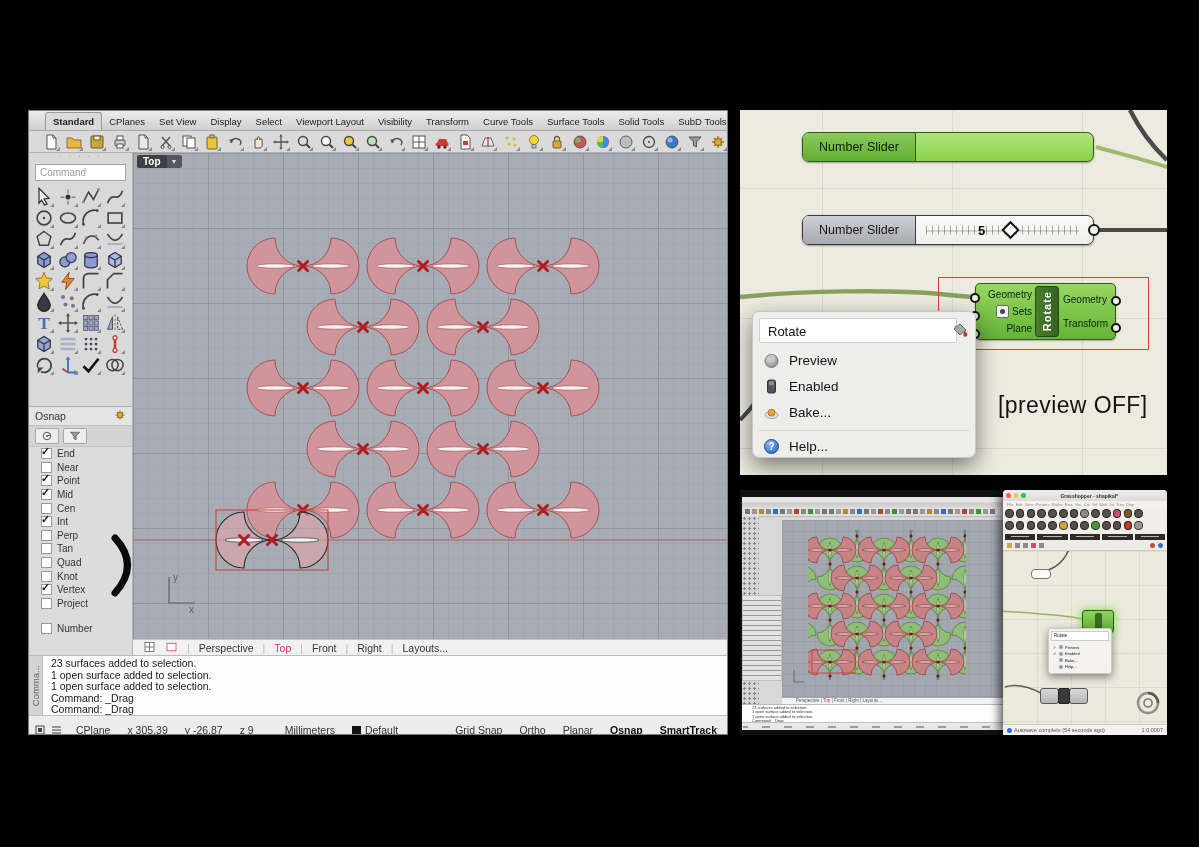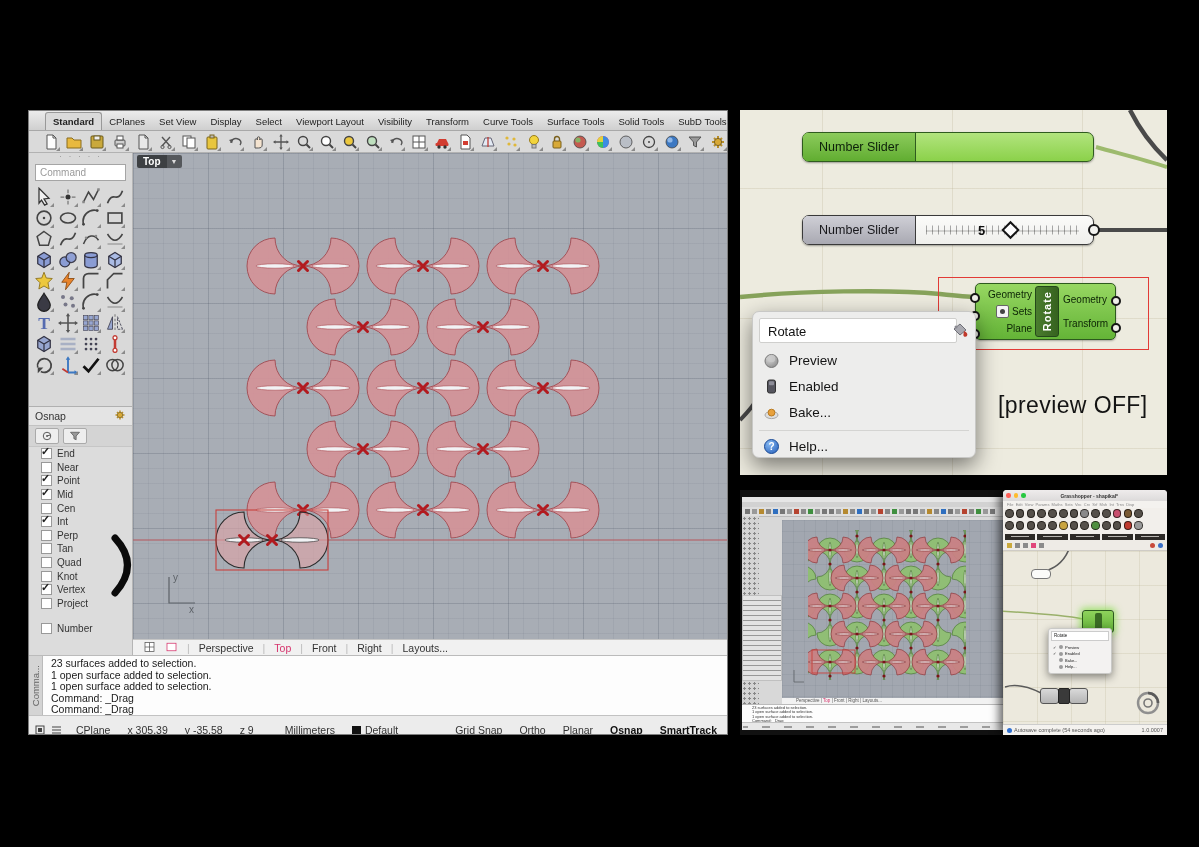--- a/index.html
+++ b/index.html
@@ -699,21 +699,21 @@
         <svg width="11" height="11">
             <rect x="1" y="1" width="8" height="8" fill="none" stroke="#444"></rect>
             <rect x="3" y="3" width="4" height="4" fill="#444"></rect>
           </svg>
         <svg width="11" height="11">
             <path d="M1 2h9M1 5h9M1 8h9" stroke="#444" stroke-width="1.2"></path>
           </svg>
       </span>
     <span class="st-item">CPlane</span>
         <span class="st-item">x 305.39</span>
-        <span class="st-item">y -35.58</span>
+        <span class="st-item">y -26.87</span>
         <span class="st-item">z 9</span>
         <span class="st-item" style="margin-left: 14px;">Millimeters</span>
         <span class="st-item"><span class="st-swatch"></span>Default</span>
         <span class="st-item" style="margin-left: 40px;">Grid Snap</span>
         <span class="st-item">Ortho</span>
         <span class="st-item">Planar</span>
         <span class="st-item bold">Osnap</span>
         <span class="st-item bold">SmartTrack</span>
       </div>
   </div>

